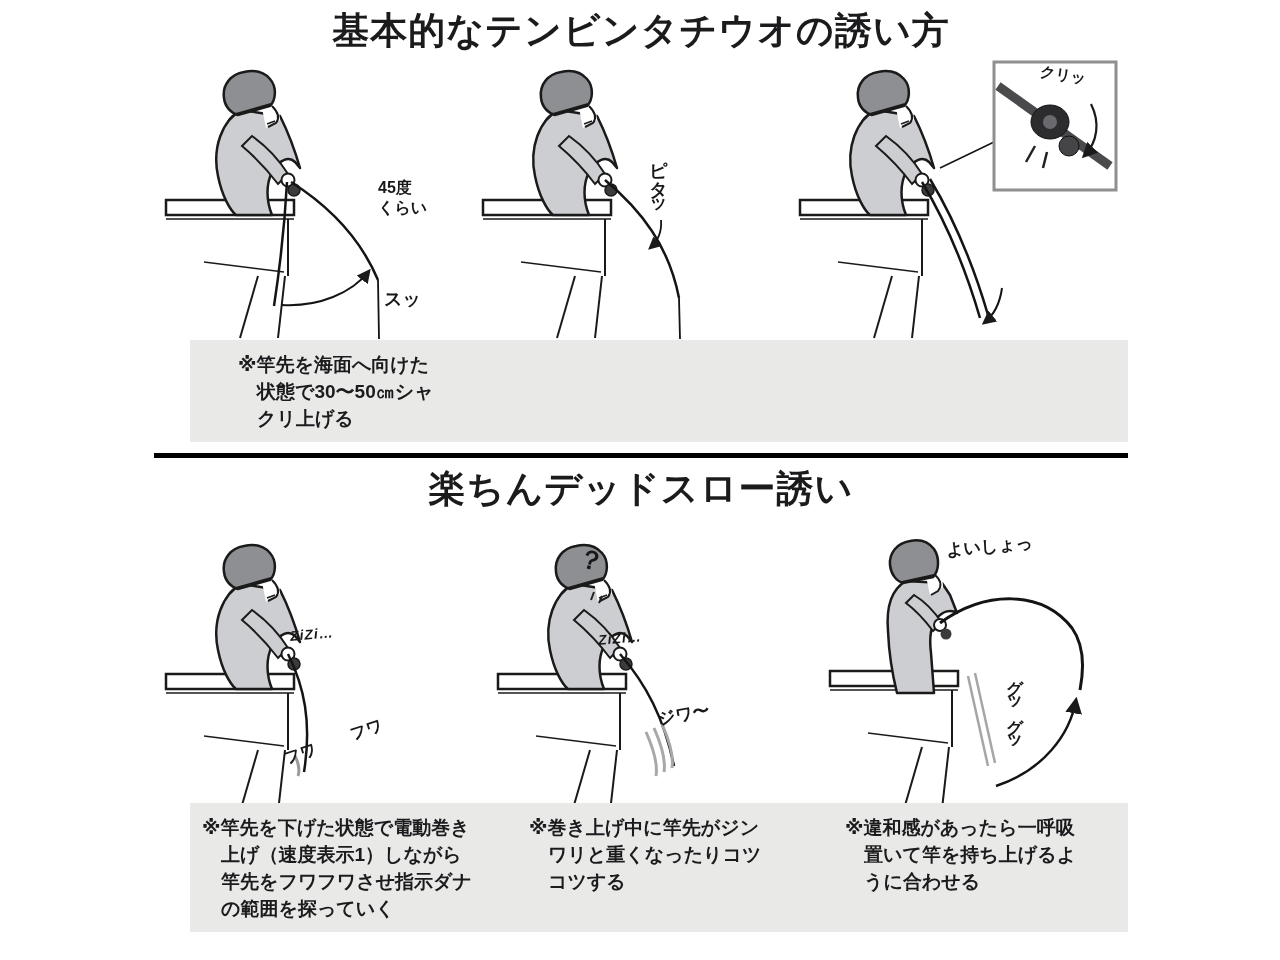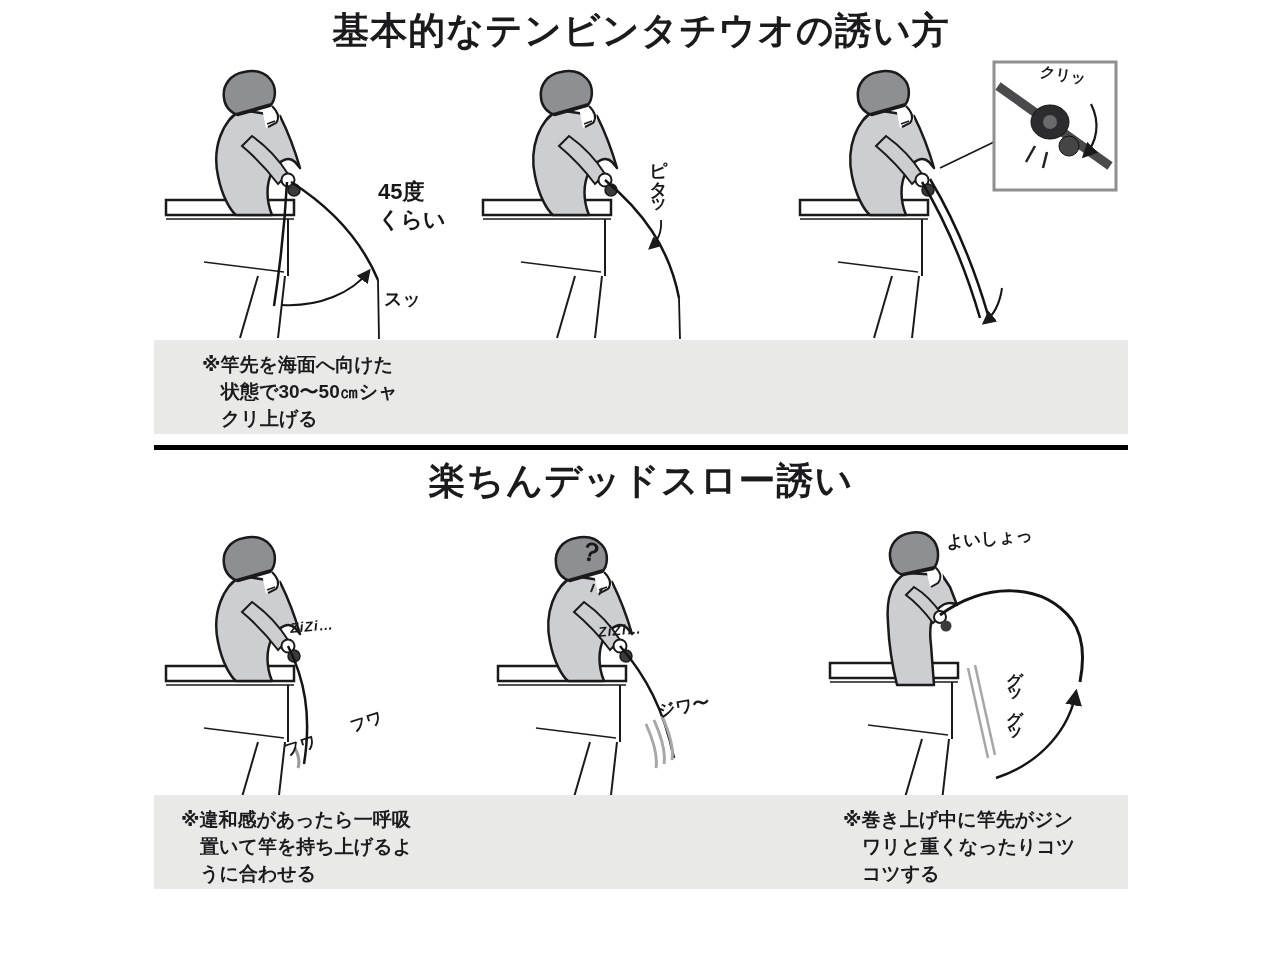--- a/index.html
+++ b/index.html
@@ -2,21 +2,21 @@
 <html style="--paper: #ffffff; --band: #e9e9e8; --ink: #1b1b1d; --figure_gray: #cdced1; --beanie_gray: #8e8f92; --motion_gray: #a6a6a6;"><head>
 <meta charset="utf-8">
 <style>
   html,body{margin:0;padding:0;background:#fff;}
   .stage{position:relative;width:1280px;height:960px;background:var(--paper,#ffffff);
          font-family:"Liberation Sans","DejaVu Sans",sans-serif;color:var(--ink,#1b1b1d);overflow:hidden;}
   .content{position:absolute;left:154px;top:0;width:974px;}
   .sec-title{margin:6px 0 0;text-align:center;font-size:37px;font-weight:900;letter-spacing:1px;}
   .figrow{display:flex;justify-content:space-between;align-items:flex-end;margin-top:4px;}
   .panel{position:relative;flex:0 0 auto;}
-  .band{background:var(--band,#e9e9e8);padding:12px 0 1px;}
+  .band{background:var(--band,#e9e9e8);padding:12px 0 9px;margin-left:36px;}
   .caps{display:flex;justify-content:space-between;}
   .cap{margin:0;font-size:19px;line-height:1.42;font-weight:600;white-space:pre-line;
        text-indent:-1em;box-sizing:border-box;}
   .w300{width:300px}.w340{width:340px}.w310{width:310px}
   .pl48{padding-left:67px}.pl12{padding-left:31px}.pl57{padding-left:76px}
   .plA{padding-left:31px}.plB{padding-left:44px}.plC{padding-left:46px}
   .shared{margin:9px 0 0;text-align:center;font-size:20px;font-weight:600;}
   .divider{height:5px;background:#000;margin-top:11px;}
   .anno{position:absolute;font-weight:700;white-space:pre-line;color:#18181a;line-height:1.25;}
   .vert{writing-mode:vertical-rl;}
@@ -74,21 +74,21 @@
 
       <div class="panel">
         <svg width="300" height="280" viewBox="0 0 300 280">
           <use href="#g-boat"></use>
           <use href="#g-person"></use>
           <path d="M133,122 C131,160 127,200 120,246" fill="none" stroke="#141414" stroke-width="2.5"></path>
           <path d="M137,122 C178,148 208,182 224,220" fill="none" stroke="#141414" stroke-width="2.5"></path>
           <path d="M224,220 L225,279" fill="none" stroke="#141414" stroke-width="1.8"></path>
           <path d="M128,245 C165,247 198,233 215,211" fill="none" stroke="#141414" stroke-width="2" marker-end="url(#ah)"></path>
         </svg>
-        <span class="anno" style="left:224px;top:118px;font-size:22px;">45度
+        <span class="anno" style="left:224px;top:118px;font-size:16px;">45度
 くらい</span>
         <span class="anno hand" style="left:230px;top:228px;">スッ</span>
       </div>
 
       <div class="panel">
         <svg width="300" height="280" viewBox="0 0 300 280">
           <use href="#g-boat"></use>
           <use href="#g-person"></use>
           <path d="M134,120 C170,150 198,186 208,238" fill="none" stroke="#141414" stroke-width="2.5"></path>
           <path d="M208,238 L209,279" fill="none" stroke="#141414" stroke-width="1.8"></path>
@@ -173,23 +173,27 @@
           <path d="M150,158 L170,248" fill="none" stroke="#a6a6a6" stroke-width="2.5"></path>
           <path d="M157,155 L177,245" fill="none" stroke="#a6a6a6" stroke-width="2.5"></path>
         </svg>
         <span class="anno hand" style="left:128px;top:18px;font-size:17px;transform:rotate(-5deg);">よいしょっ</span>
         <span class="anno hand vert" style="left:186px;top:150px;font-size:17px;">グッグッ</span>
       </div>
     </div>
 
     <div class="band">
       <div class="caps">
+        <p class="cap w310 plA">※竿先を下げた状態で電動巻き
+上げ（速度表示1）しながら
+竿先をフワフワさせ指示ダナ
+の範囲を探っていく</p>
+        <p class="cap w310 plB">※巻き上げ中に竿先がジン
+ワリと重くなったりコツ
+コツする</p>
         <p class="cap w310 plC">※違和感があったら一呼吸
 置いて竿を持ち上げるよ
 うに合わせる</p>
-        <p class="cap w310 plB">※巻き上げ中に竿先がジン
-ワリと重くなったりコツ
-コツする</p>
       </div>
     </div>
 
   </div>
 </div>
 
 </body></html>

